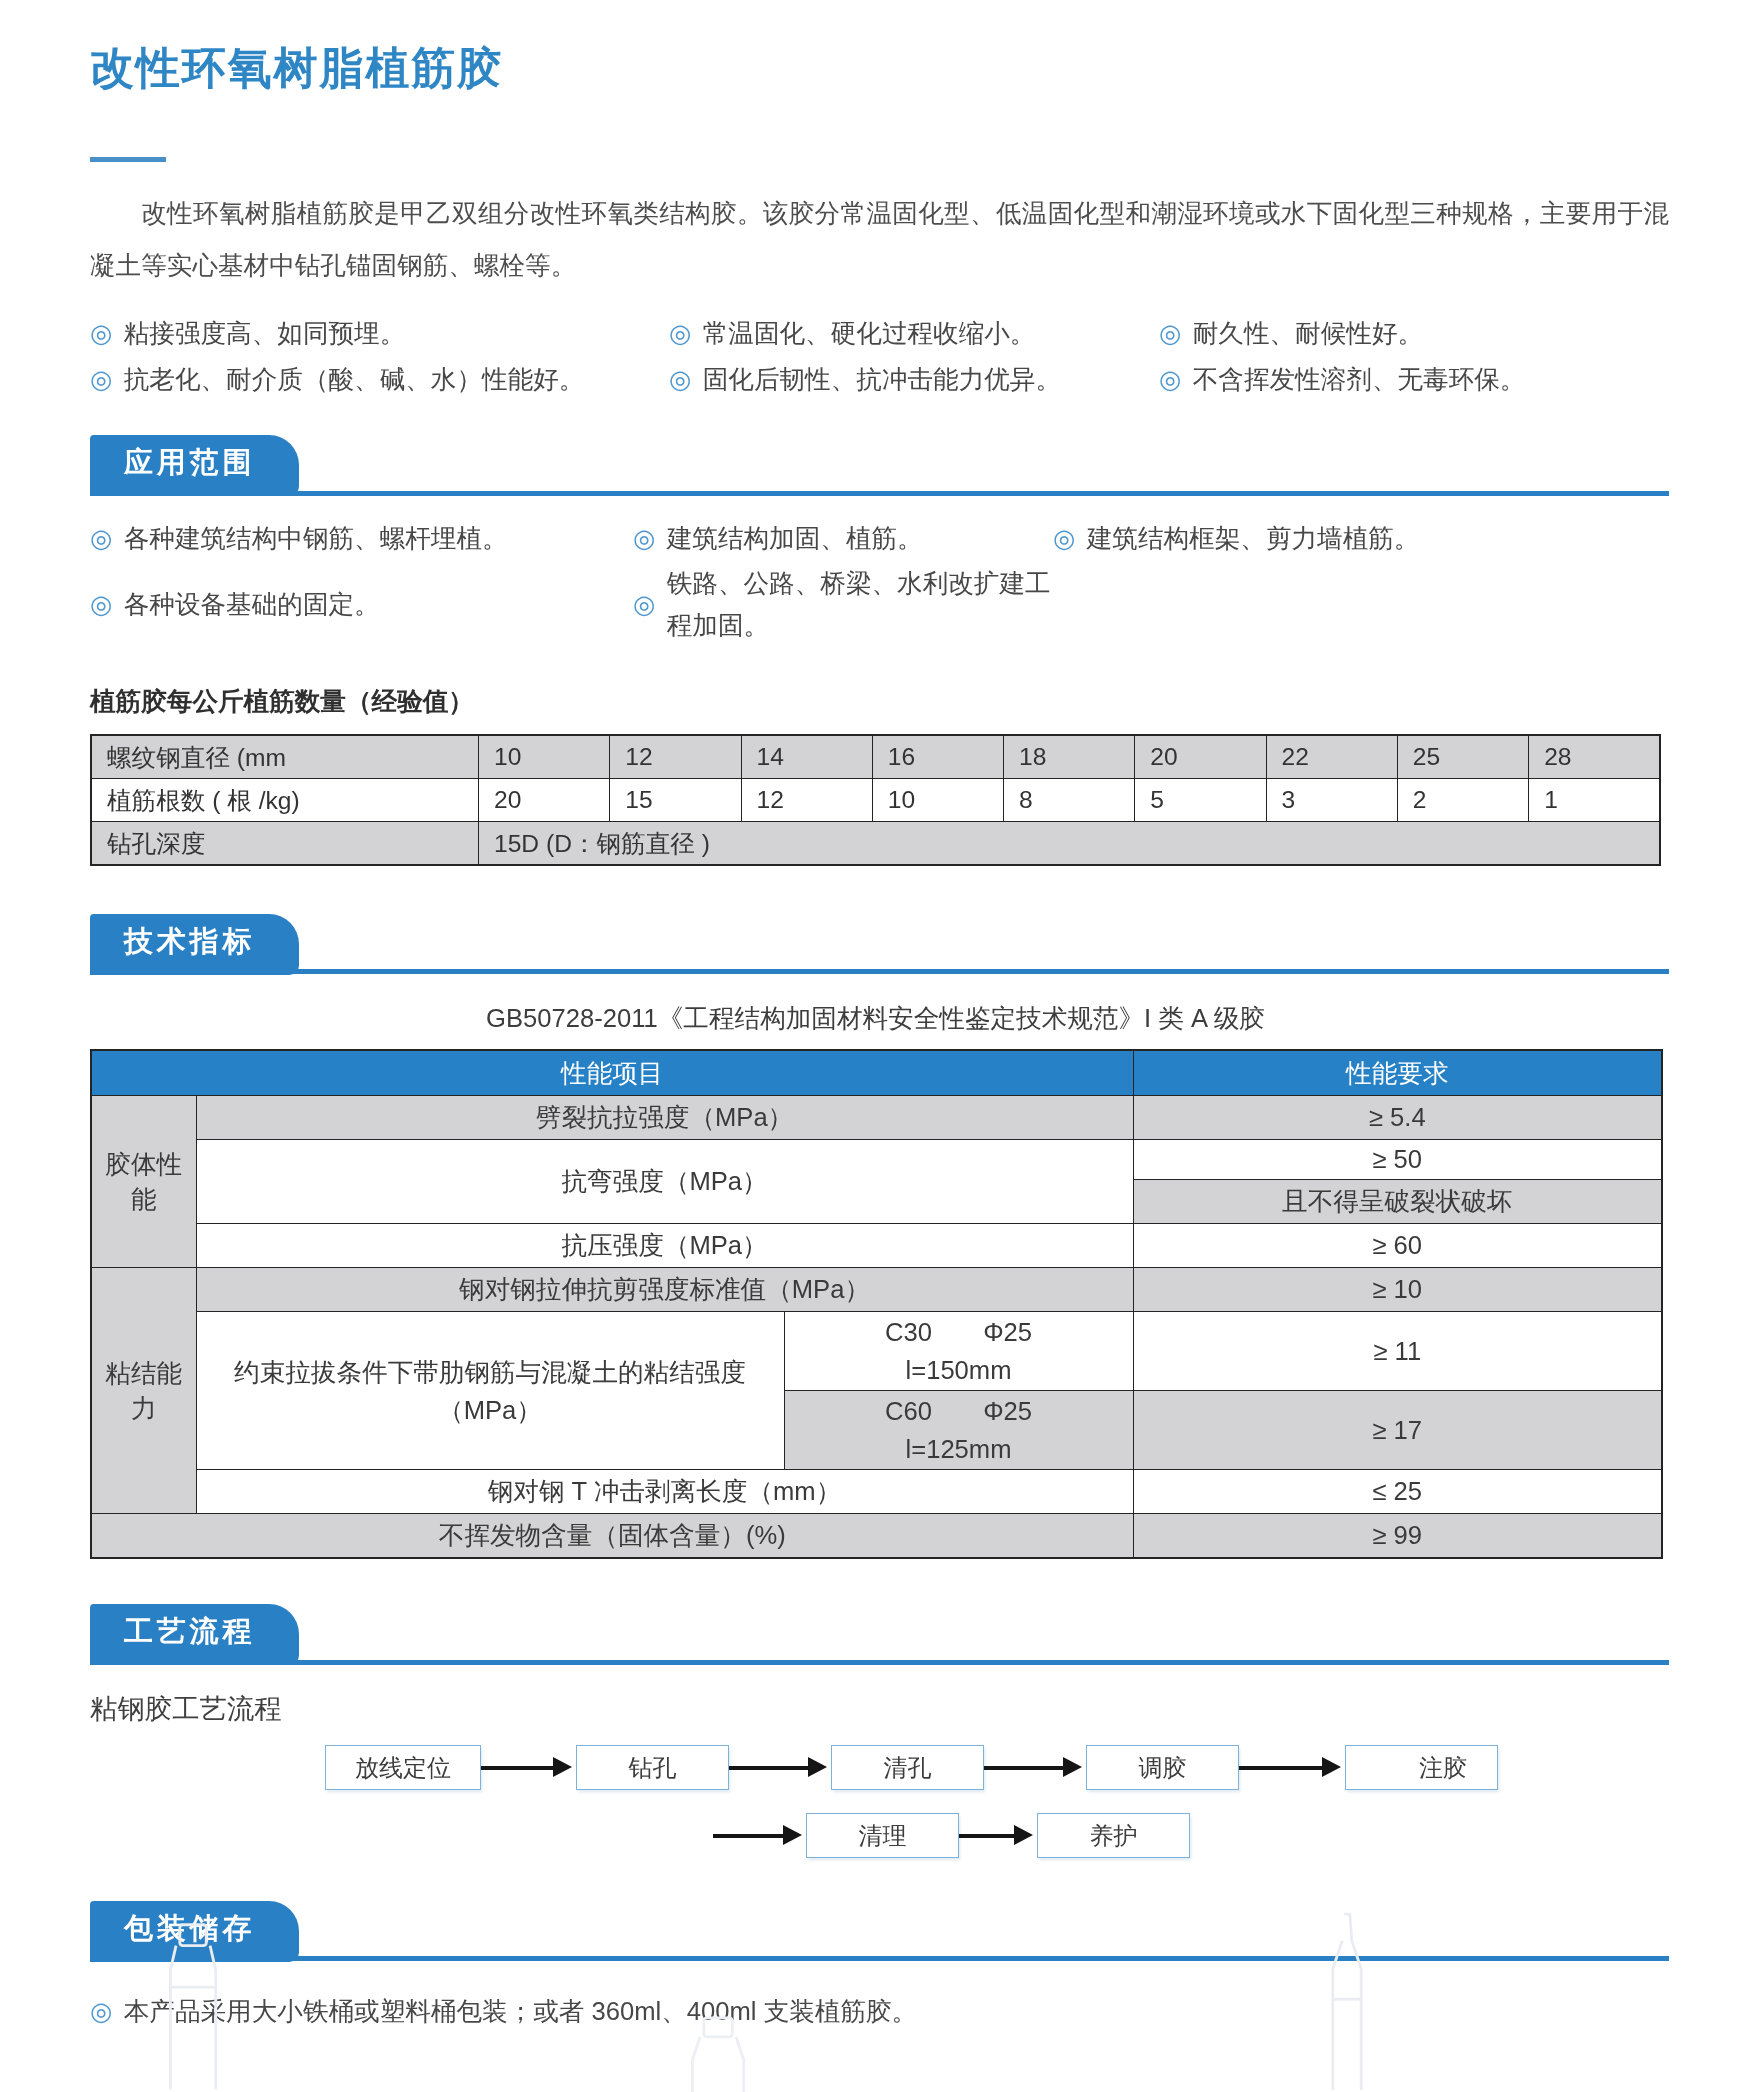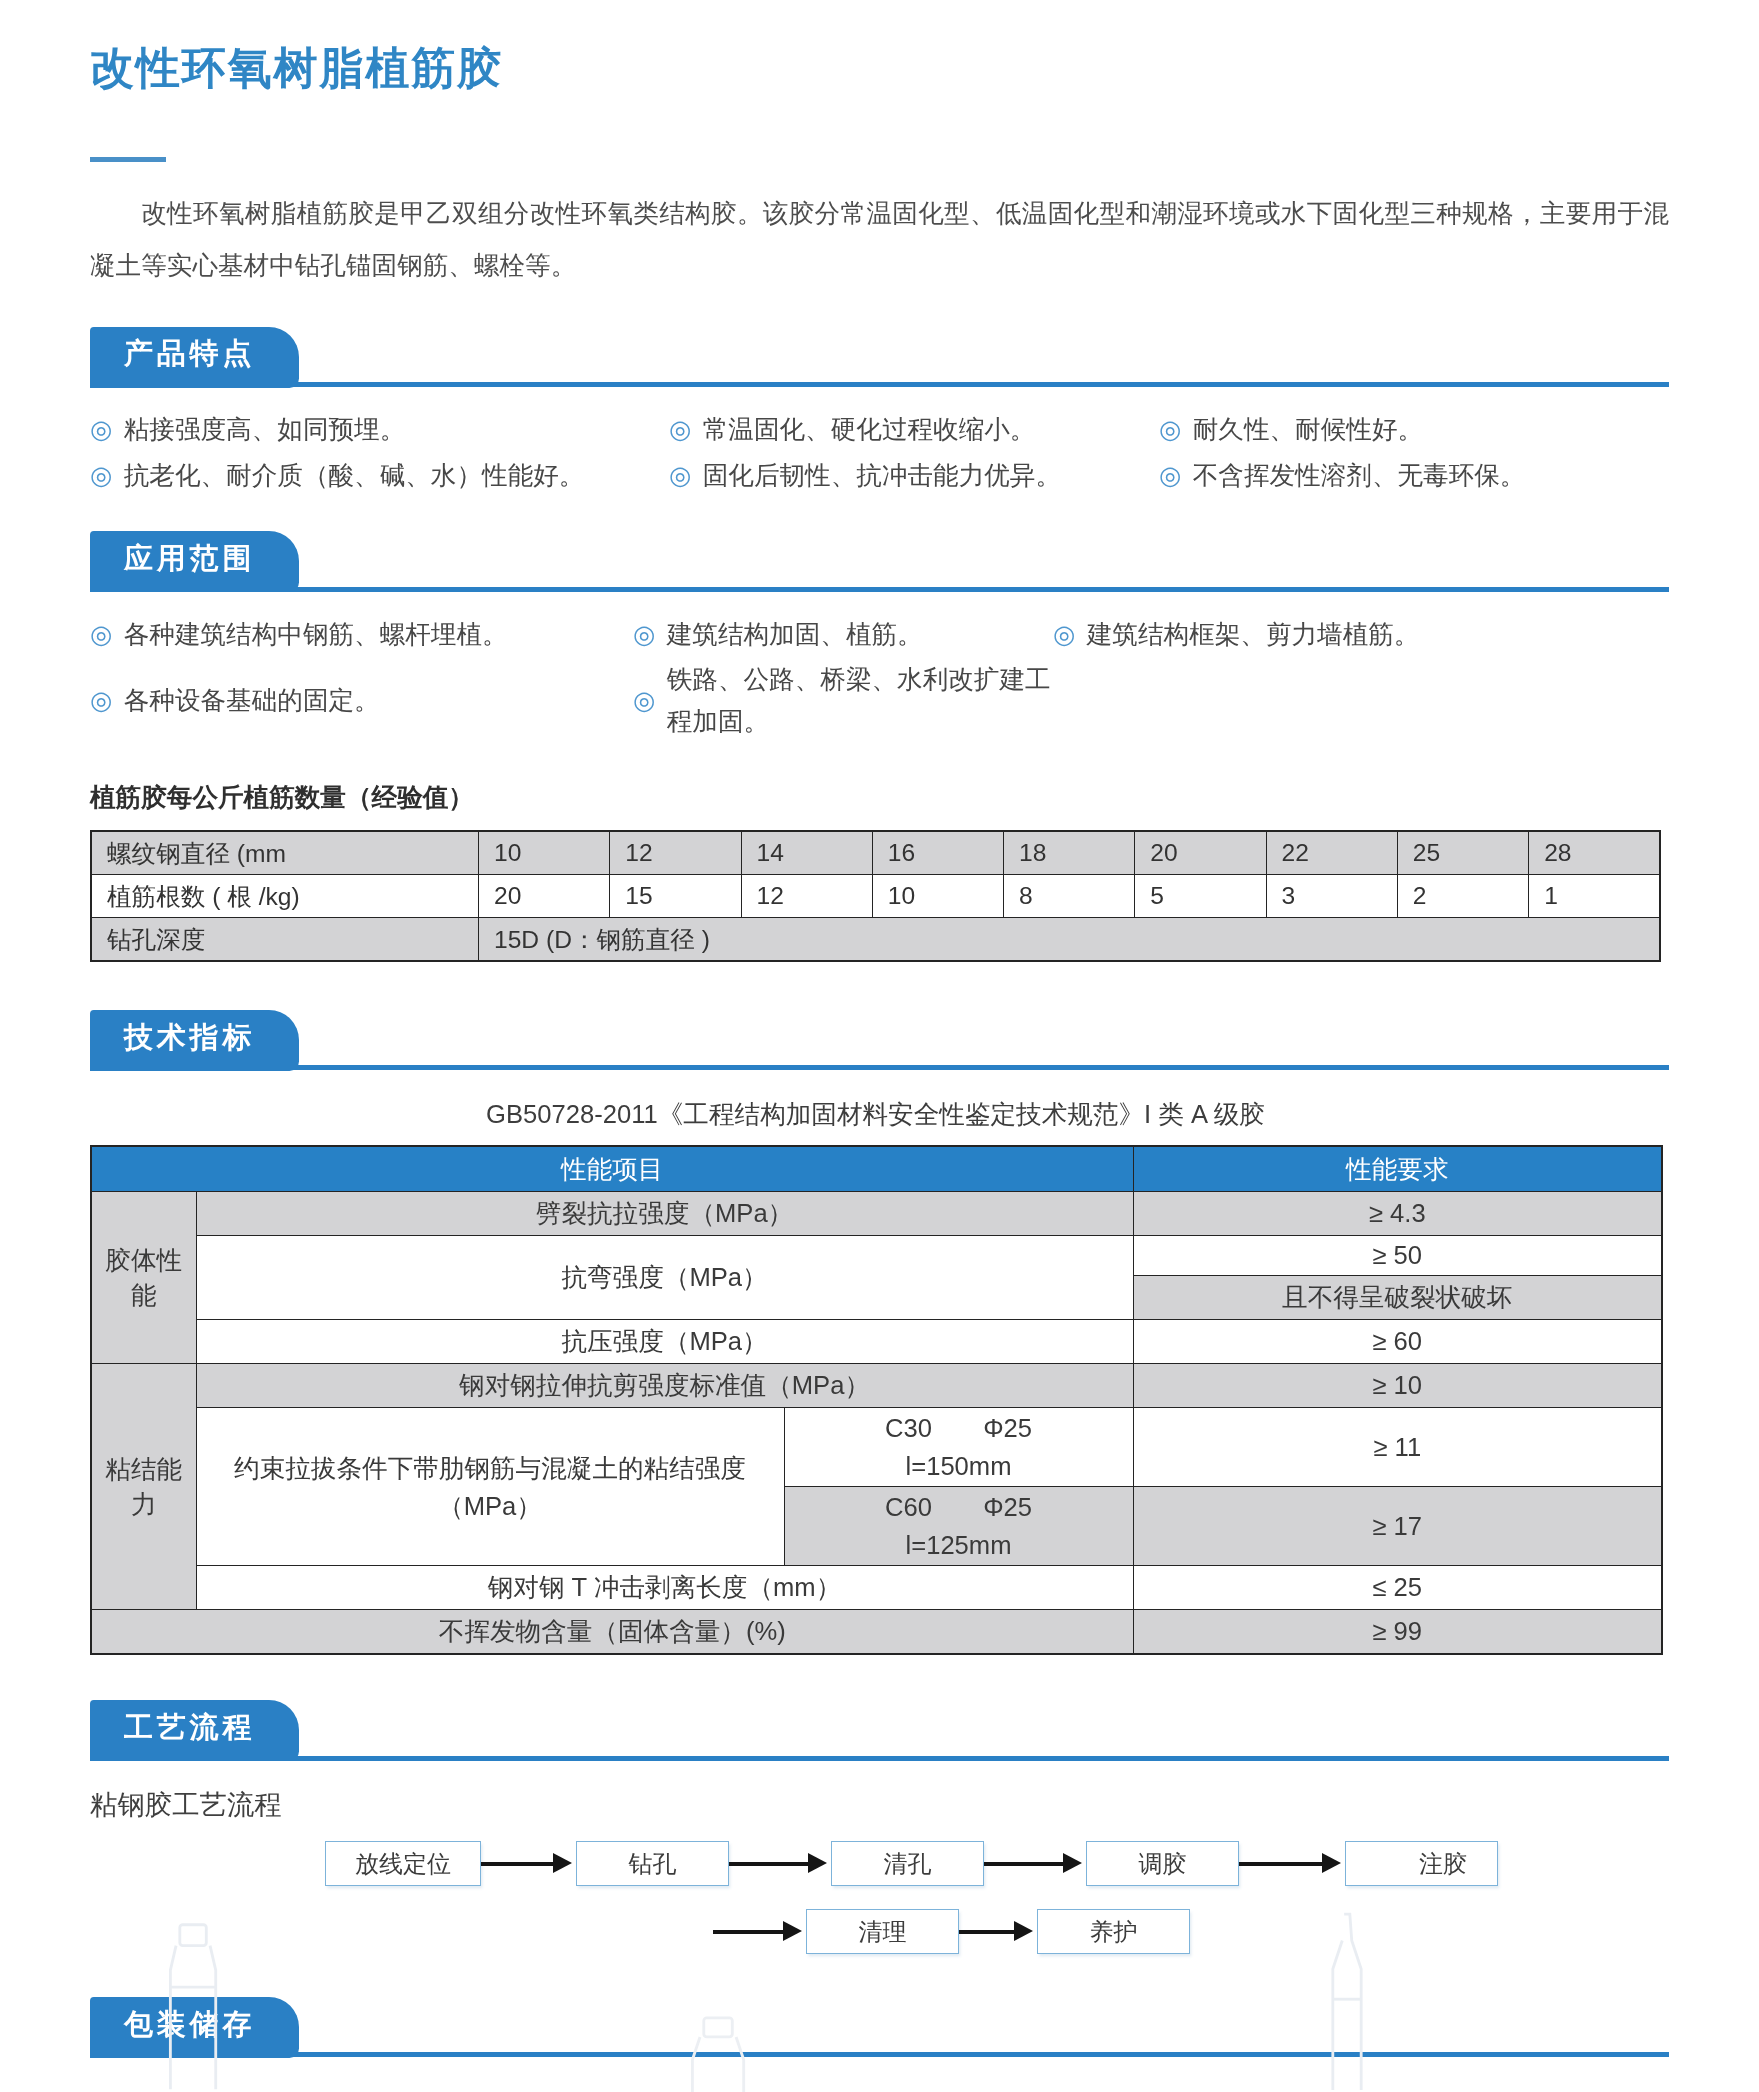--- a/index.html
+++ b/index.html
@@ -92,23 +92,20 @@
 </head>
 <body>
 
 <div class="content">
 
   <h1 class="page-title">改性环氧树脂植筋胶</h1>
   <div class="title-underline"></div>
 
   <p class="intro">改性环氧树脂植筋胶是甲乙双组分改性环氧类结构胶。该胶分常温固化型、低温固化型和潮湿环境或水下固化型三种规格，主要用于混凝土等实心基材中钻孔锚固钢筋、螺栓等。</p>
 
-  <div class="sec-header mt-sec">
-    <div class="sec-badge">产品特点</div>
-  </div>
   <div class="bullets features">
     <div class="bullet">
         <span class="dot">◎</span>
         <span>粘接强度高、如同预埋。</span>
       </div>
     <div class="bullet">
         <span class="dot">◎</span>
         <span>常温固化、硬化过程收缩小。</span>
       </div>
     <div class="bullet">
@@ -204,21 +201,21 @@
     <thead>
       <tr>
         <th colspan="3">性能项目</th>
         <th>性能要求</th>
       </tr>
     </thead>
     <tbody>
       <tr class="h48">
         <td class="gray" rowspan="4">胶体性能</td>
         <td class="gray" colspan="2">劈裂抗拉强度（MPa）</td>
-        <td class="gray">≥ 4.3</td>
+        <td class="gray">≥ 5.4</td>
       </tr>
       <tr class="h44">
         <td class="white" colspan="2" rowspan="2">抗弯强度（MPa）</td>
         <td class="white">≥ 50</td>
       </tr>
       <tr class="h48">
         <td class="gray">且不得呈破裂状破坏</td>
       </tr>
       <tr class="h48">
         <td class="white" colspan="2">抗压强度（MPa）</td>

